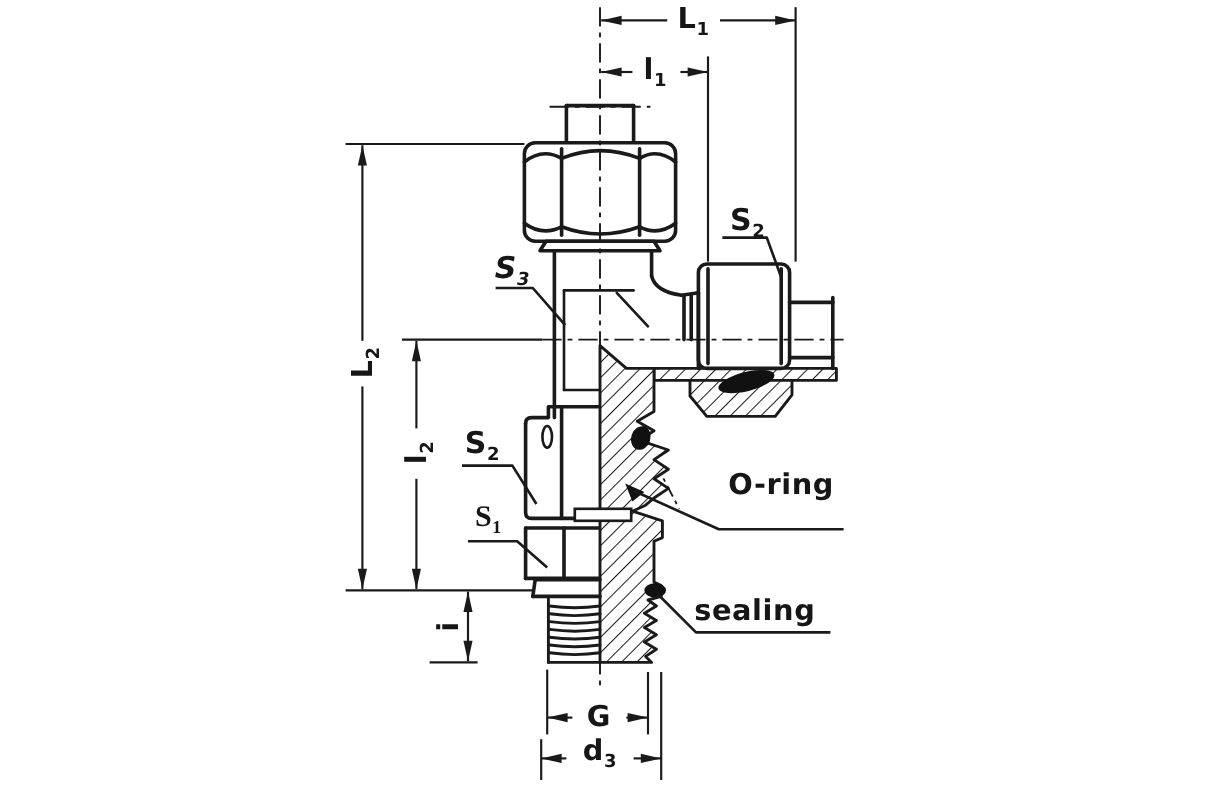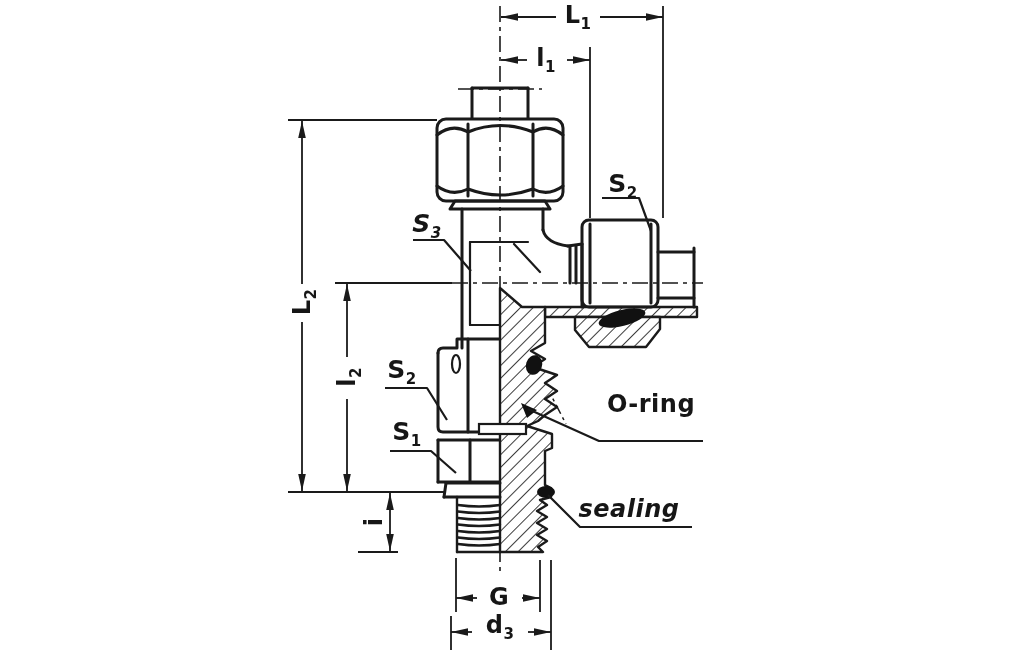--- a/index.html
+++ b/index.html
@@ -181,17 +181,17 @@
 <div class="lbl" style="left:546px; top:58px;"><span>l</span><sub>1</sub></div>
 <div class="lbl rot" style="left:302px; top:302px;"><span>L</span><sub>2</sub></div>
 <div class="lbl rot" style="left:347px; top:377px;"><span>l</span><sub>2</sub></div>
 <div class="lbl rot" style="left:374px; top:522px;"><span>i</span><sub></sub></div>
 <div class="lbl" style="left:499px; top:597px;"><span>G</span><sub></sub></div>
 <div class="lbl" style="left:500px; top:625px;"><span>d</span><sub>3</sub></div>
 
 <div class="lbl call" style="left:427px; top:223px;font-style:italic;"><span>S</span><sub>3</sub></div>
 <div class="lbl call" style="left:623px; top:183px;"><span>S</span><sub>2</sub></div>
 <div class="lbl call" style="left:402px; top:369px;"><span>S</span><sub>2</sub></div>
-<div class="lbl call" style="left:407px; top:431px;"><span>S</span><sub>1</sub></div>
+<div class="lbl call" style="left:407px; top:431px;font-family:Liberation Serif, serif;"><span>S</span><sub>1</sub></div>
 <div class="lbl" style="left:651px; top:404px;">O-ring</div>
-<div class="lbl" style="left:629px; top:509px;font-style:italic;">sealing</div>
+<div class="lbl" style="left:629px; top:509px;">sealing</div>
 
 </div>
 
 </body></html>

